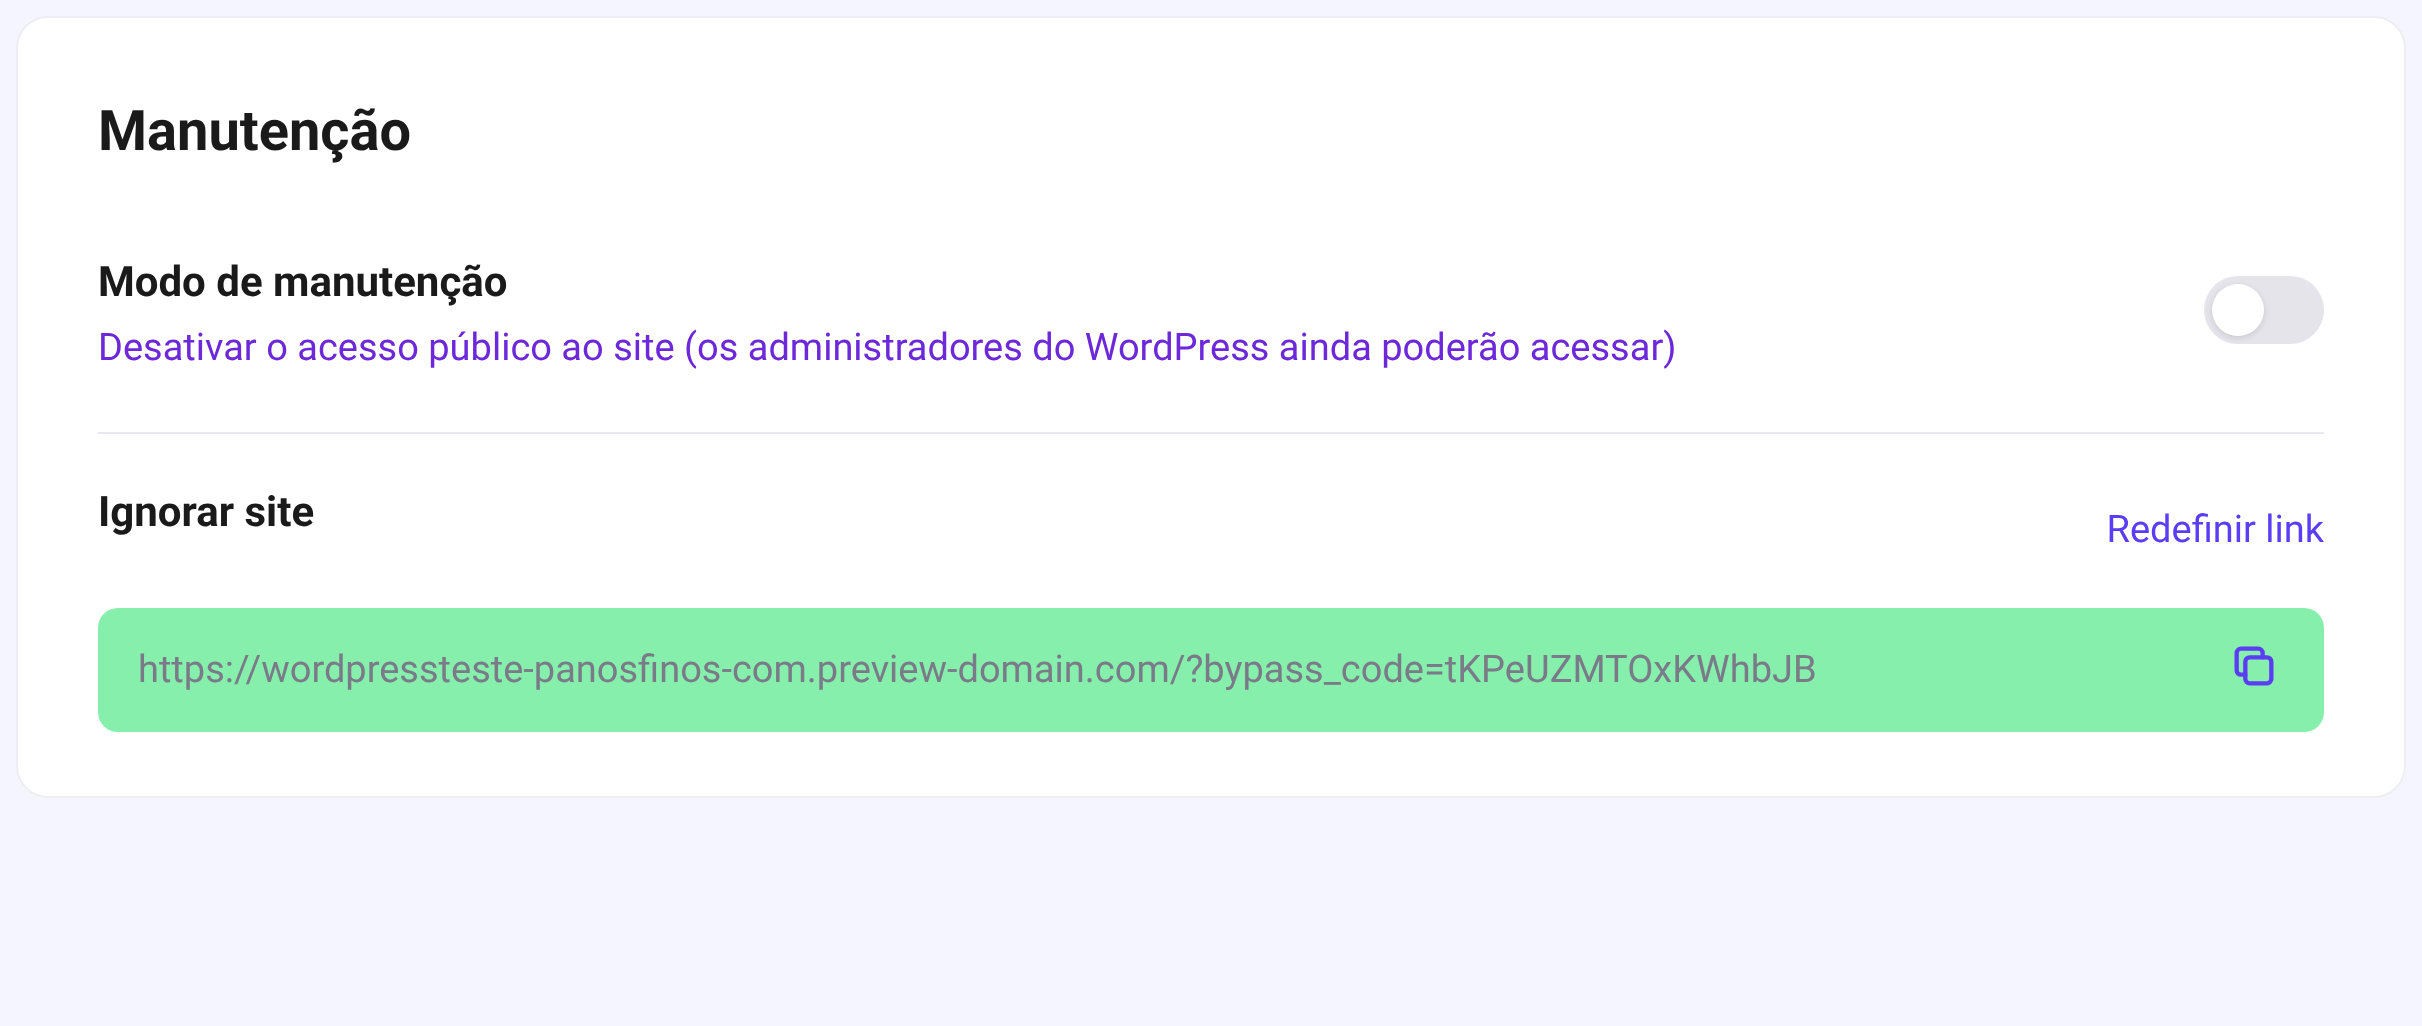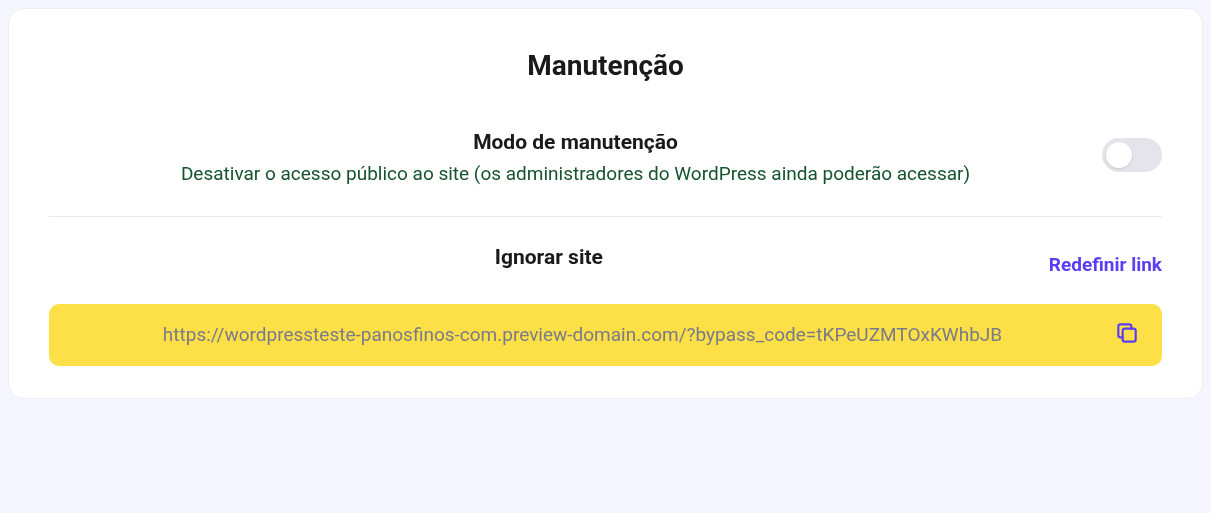--- a/index.html
+++ b/index.html
@@ -11,21 +11,20 @@
       font-family: -apple-system, BlinkMacSystemFont, "Segoe UI", Roboto, Helvetica, Arial, sans-serif;
       background: #f5f5ff;
       padding: 8px;
       width: 1211px;
     }
     .card {
       background: #ffffff;
       border-radius: 16px;
       padding: 40px 40px 32px 40px;
       border: 1px solid #eeeef2;
-      text-align: center;
     }
     .card-title {
       font-size: 28px;
       font-weight: 700;
       color: #1a1a1a;
       margin-bottom: 48px;
     }
     .setting-row {
       display: flex;
       justify-content: space-between;
@@ -36,21 +35,21 @@
     }
     .setting-title {
       font-size: 21px;
       font-weight: 700;
       color: #1a1a1a;
       margin-bottom: 6px;
     }
     .setting-description {
       font-size: 19px;
       font-weight: 400;
-      color: #14532d;
+      color: #6d28d9;
       line-height: 1.45;
     }
     .setting-action {
       flex-shrink: 0;
       display: flex;
       align-items: center;
       padding-top: 8px;
     }
     .divider {
       height: 1px;
@@ -73,29 +72,29 @@
       width: 26px;
       height: 26px;
       background: #ffffff;
       border-radius: 50%;
       box-shadow: 0 1px 3px rgba(0,0,0,0.12);
     }
     
     .reset-link {
       color: #5b3df5;
       font-size: 19px;
-      font-weight: 700;
+      font-weight: 400;
       text-decoration: none;
       cursor: pointer;
       white-space: nowrap;
     }
     
     .url-field {
       margin-top: 28px;
-      background: #fde047;
+      background: #86efac;
       border-radius: 10px;
       padding: 16px 20px;
       display: flex;
       align-items: center;
       justify-content: space-between;
       gap: 16px;
     }
     .url-text {
       font-size: 19px;
       color: #7a7a88;

